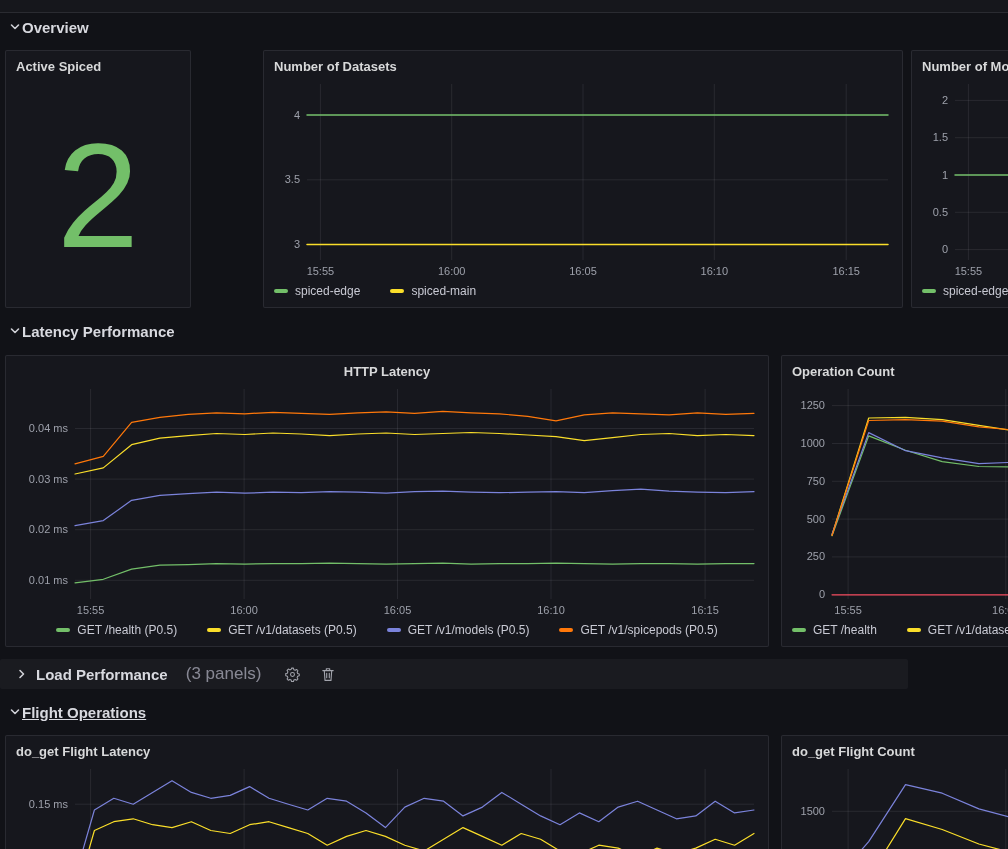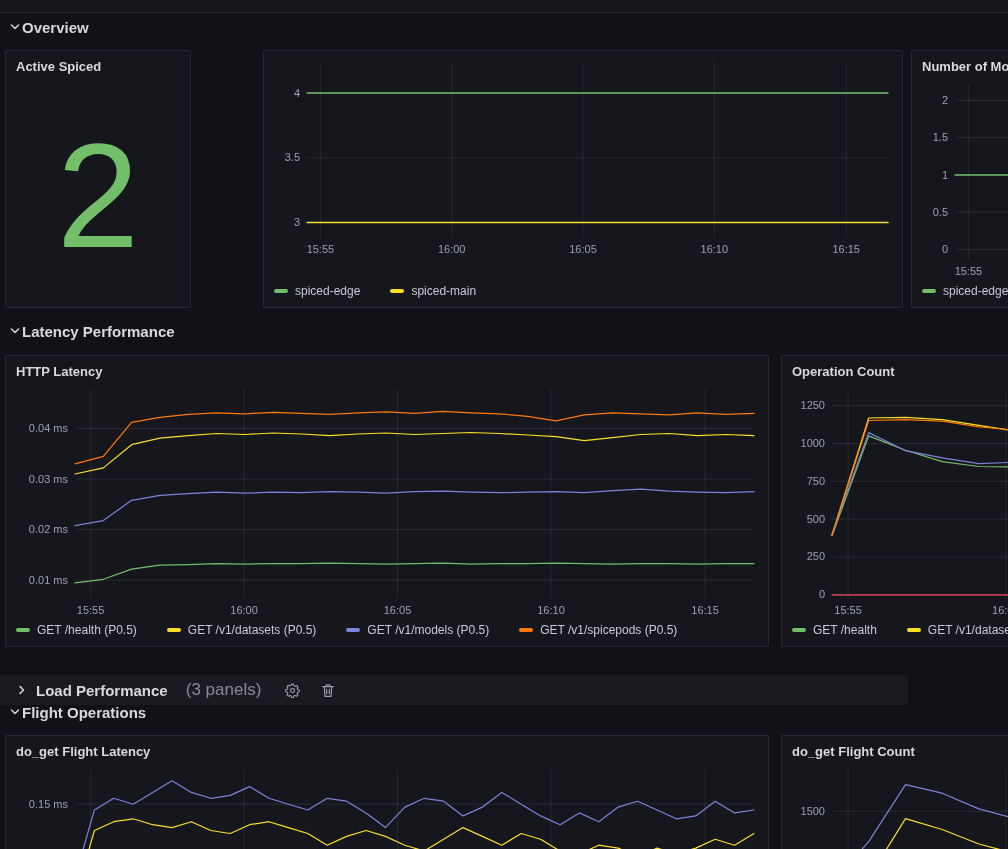--- a/index.html
+++ b/index.html
@@ -1,20 +1,20 @@
 <!DOCTYPE html>
 <html><head>
 <meta charset="utf-8">
 <style>
   html,body{margin:0;padding:0;background:#0d0e12;font-family:"Liberation Sans",sans-serif;}
   .viewport{position:relative;width:1008px;height:849px;overflow:hidden;background:#111217;}
   .topbar{position:absolute;left:0;top:0;width:100%;height:13px;background:#16171c;border-bottom:1px solid #2a2b31;box-sizing:border-box;}
   .section-header{position:absolute;display:flex;align-items:center;color:#d8d9df;font-size:15px;font-weight:700;height:22px;left:8px;cursor:pointer;}
   .chev{display:flex;width:14px;height:14px;align-items:center;justify-content:center;color:#cfd0d6;flex:none;}
-  .row-band{position:absolute;left:0;width:908px;height:30px;background:rgba(204,204,220,0.05);border-radius:2px;display:flex;align-items:center;padding-left:15px;box-sizing:border-box;color:#d8d9df;font-size:15px;font-weight:700;margin-top:16px;}
+  .row-band{position:absolute;left:0;width:908px;height:30px;background:rgba(204,204,220,0.05);border-radius:2px;display:flex;align-items:center;padding-left:15px;box-sizing:border-box;color:#d8d9df;font-size:15px;font-weight:700;}
   .row-band .title{margin-left:7px;}
   .count-label{font-size:17px;color:rgba(204,204,220,0.62);font-weight:400;margin-left:18px;}
   .iconbtn{margin-left:24px;color:#a2a4ac;display:flex;cursor:pointer;}
   .panel{position:absolute;background:#16171d;border:1px solid rgba(204,204,220,0.11);border-radius:2px;box-sizing:border-box;display:flex;flex-direction:column;padding:5px 10px 6px;}
   .panel-title{flex:none;height:22px;line-height:22px;font-size:13px;font-weight:600;color:#d8d9da;white-space:nowrap;overflow:hidden;cursor:pointer;}
   .chart{flex:1;min-height:0;}
   .legend{flex:none;height:20px;display:flex;align-items:center;gap:30px;overflow:hidden;}
   .legend-item{display:flex;align-items:center;gap:7px;font-size:12px;color:#c8c9d3;white-space:nowrap;cursor:pointer;}
   .swatch{width:14px;height:4px;border-radius:2px;flex:none;}
   .stat-value{flex:1;display:flex;align-items:center;justify-content:center;font-size:148px;font-weight:500;line-height:1;}
@@ -35,20 +35,21 @@
     </span>
     <span>Overview</span>
   </div>
 
   <div class="panel" style="left:5px;top:50px;width:186px;height:258px;gap:12px;">
     <div class="panel-title">Active Spiced</div>
     <div class="stat-value" style="color: rgb(115, 191, 105);">2</div>
   </div>
 
   <div class="panel" style="left:263px;top:50px;width:640px;height:258px;">
+    <div class="panel-title">Number of Datasets</div>
     <div class="chart"><svg width="618" height="203">
           <line x1="46.4" x2="46.4" y1="6" y2="182" stroke="rgba(204,204,220,0.10)"></line>
           <text class="tick" x="46.4" y="197" text-anchor="middle">15:55</text>
           <line x1="177.7" x2="177.7" y1="6" y2="182" stroke="rgba(204,204,220,0.10)"></line>
           <text class="tick" x="177.7" y="197" text-anchor="middle">16:00</text>
           <line x1="309.0" x2="309.0" y1="6" y2="182" stroke="rgba(204,204,220,0.10)"></line>
           <text class="tick" x="309.0" y="197" text-anchor="middle">16:05</text>
           <line x1="440.3" x2="440.3" y1="6" y2="182" stroke="rgba(204,204,220,0.10)"></line>
           <text class="tick" x="440.3" y="197" text-anchor="middle">16:10</text>
           <line x1="572.2" x2="572.2" y1="6" y2="182" stroke="rgba(204,204,220,0.10)"></line>
@@ -109,21 +110,21 @@
 
   <div class="section-header" style="top:320px;">
     <span class="chev">
       <svg width="14" height="14" viewBox="0 0 14 14">
           <polyline points="3.5,5 7,8.5 10.5,5" fill="none" stroke="currentColor" stroke-width="1.6" stroke-linecap="round" stroke-linejoin="round"></polyline>
         </svg>
     </span>
     <span>Latency Performance</span>
   </div>
 
-  <div class="panel" style="left:5px;top:355px;width:764px;height:292px;">
+  <div class="panel" style="left:5px;top:355px;width:764px;height:292px;align-items:center;">
     <div class="panel-title">HTTP Latency</div>
     <div class="chart"><svg width="742" height="237">
           <line x1="74.6" x2="74.6" y1="6" y2="216" stroke="rgba(204,204,220,0.10)"></line>
           <text class="tick" x="74.6" y="231" text-anchor="middle">15:55</text>
           <line x1="228.1" x2="228.1" y1="6" y2="216" stroke="rgba(204,204,220,0.10)"></line>
           <text class="tick" x="228.1" y="231" text-anchor="middle">16:00</text>
           <line x1="381.5" x2="381.5" y1="6" y2="216" stroke="rgba(204,204,220,0.10)"></line>
           <text class="tick" x="381.5" y="231" text-anchor="middle">16:05</text>
           <line x1="535.0" x2="535.0" y1="6" y2="216" stroke="rgba(204,204,220,0.10)"></line>
           <text class="tick" x="535.0" y="231" text-anchor="middle">16:10</text>
@@ -219,21 +220,21 @@
           <circle cx="8" cy="8" r="2.1" fill="none" stroke="currentColor" stroke-width="1.1"></circle>
         </svg>
     </span>
     <span class="iconbtn" style="margin-left:21px;">
       <svg width="14" height="15" viewBox="0 0 14 15">
           <path d="M1.8 3.6h10.4M5.3 3.4V1.8h3.4v1.6M3.3 3.8l.7 9.6h6l.7-9.6M5.7 6.2v4.6M8.3 6.2v4.6" fill="none" stroke="currentColor" stroke-width="1.1" stroke-linecap="round" stroke-linejoin="round"></path>
         </svg>
     </span>
   </div>
 
-  <div class="section-header" style="top:701px;">
+  <div class="section-header" style="top:701px;text-decoration:underline;">
     <span class="chev">
       <svg width="14" height="14" viewBox="0 0 14 14">
           <polyline points="3.5,5 7,8.5 10.5,5" fill="none" stroke="currentColor" stroke-width="1.6" stroke-linecap="round" stroke-linejoin="round"></polyline>
         </svg>
     </span>
     <span>Flight Operations</span>
   </div>
 
   <div class="panel" style="left:5px;top:735px;width:764px;height:290px;">
     <div class="panel-title">do_get Flight Latency</div>

